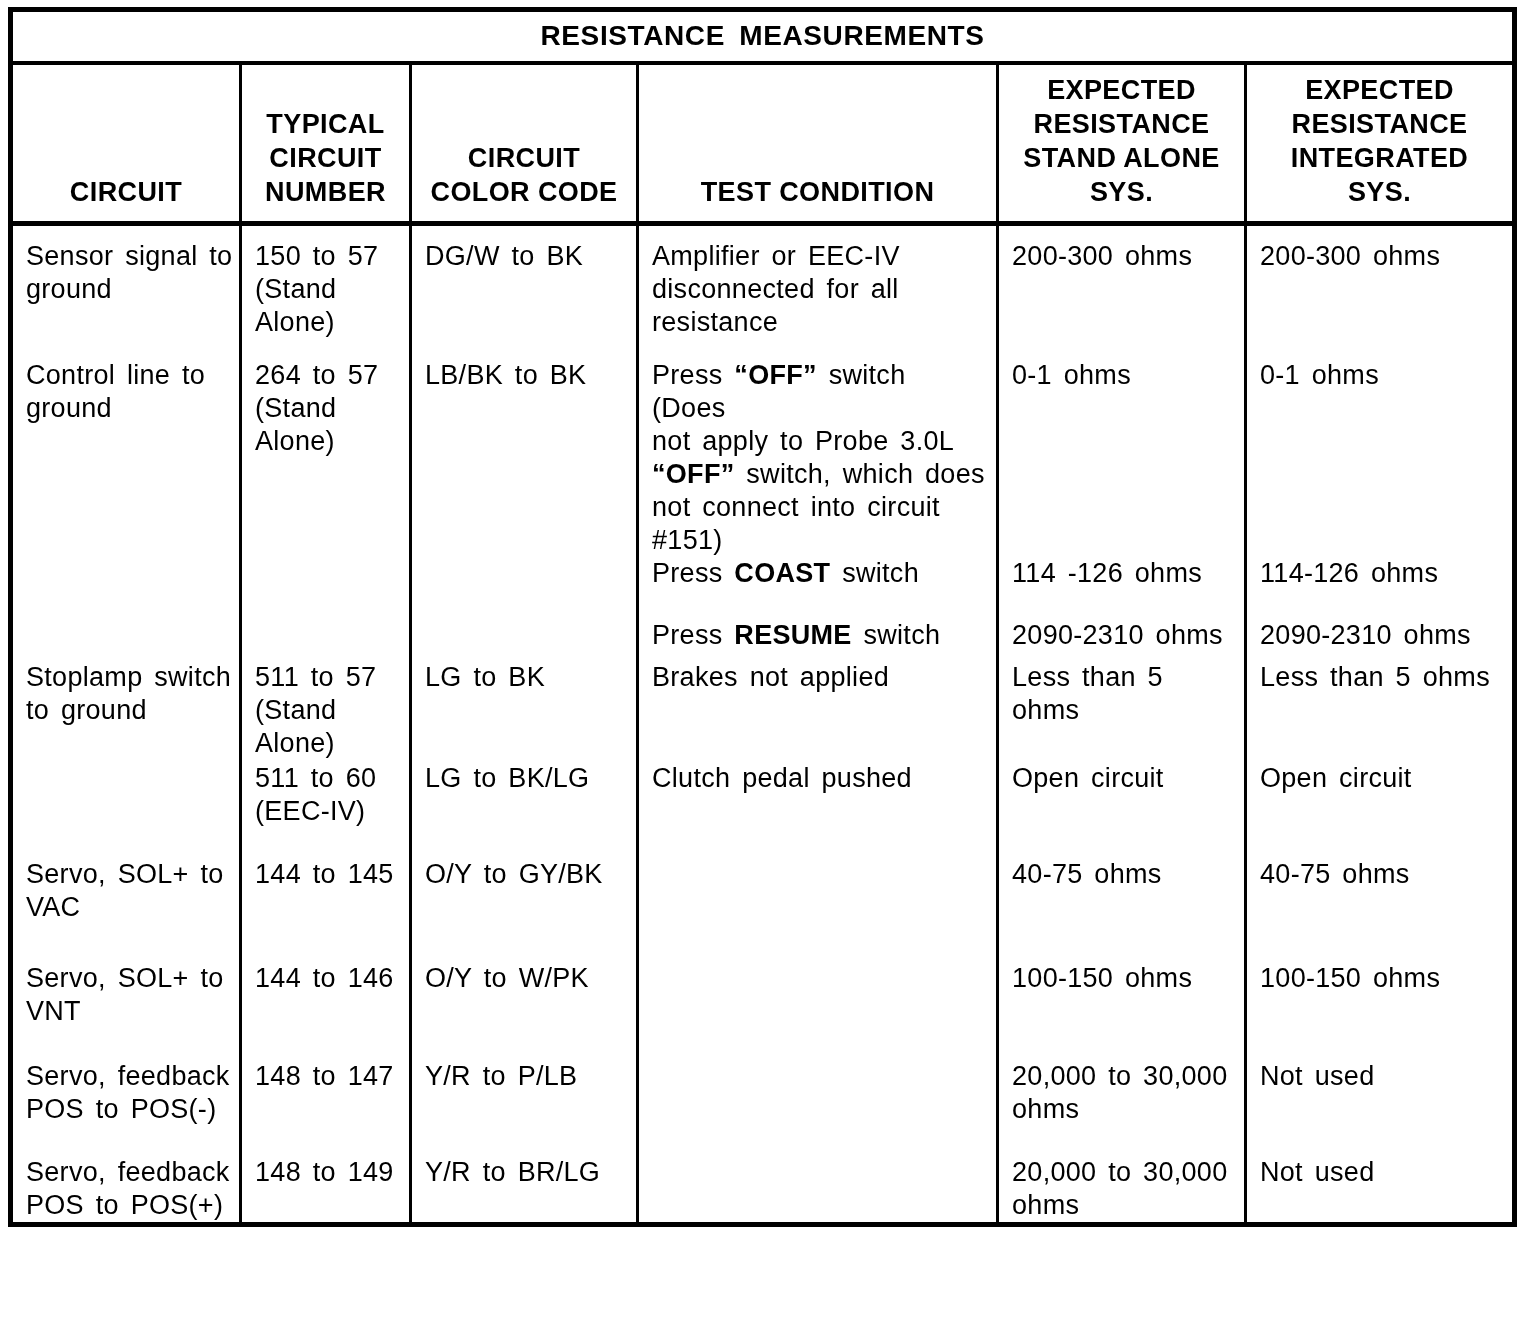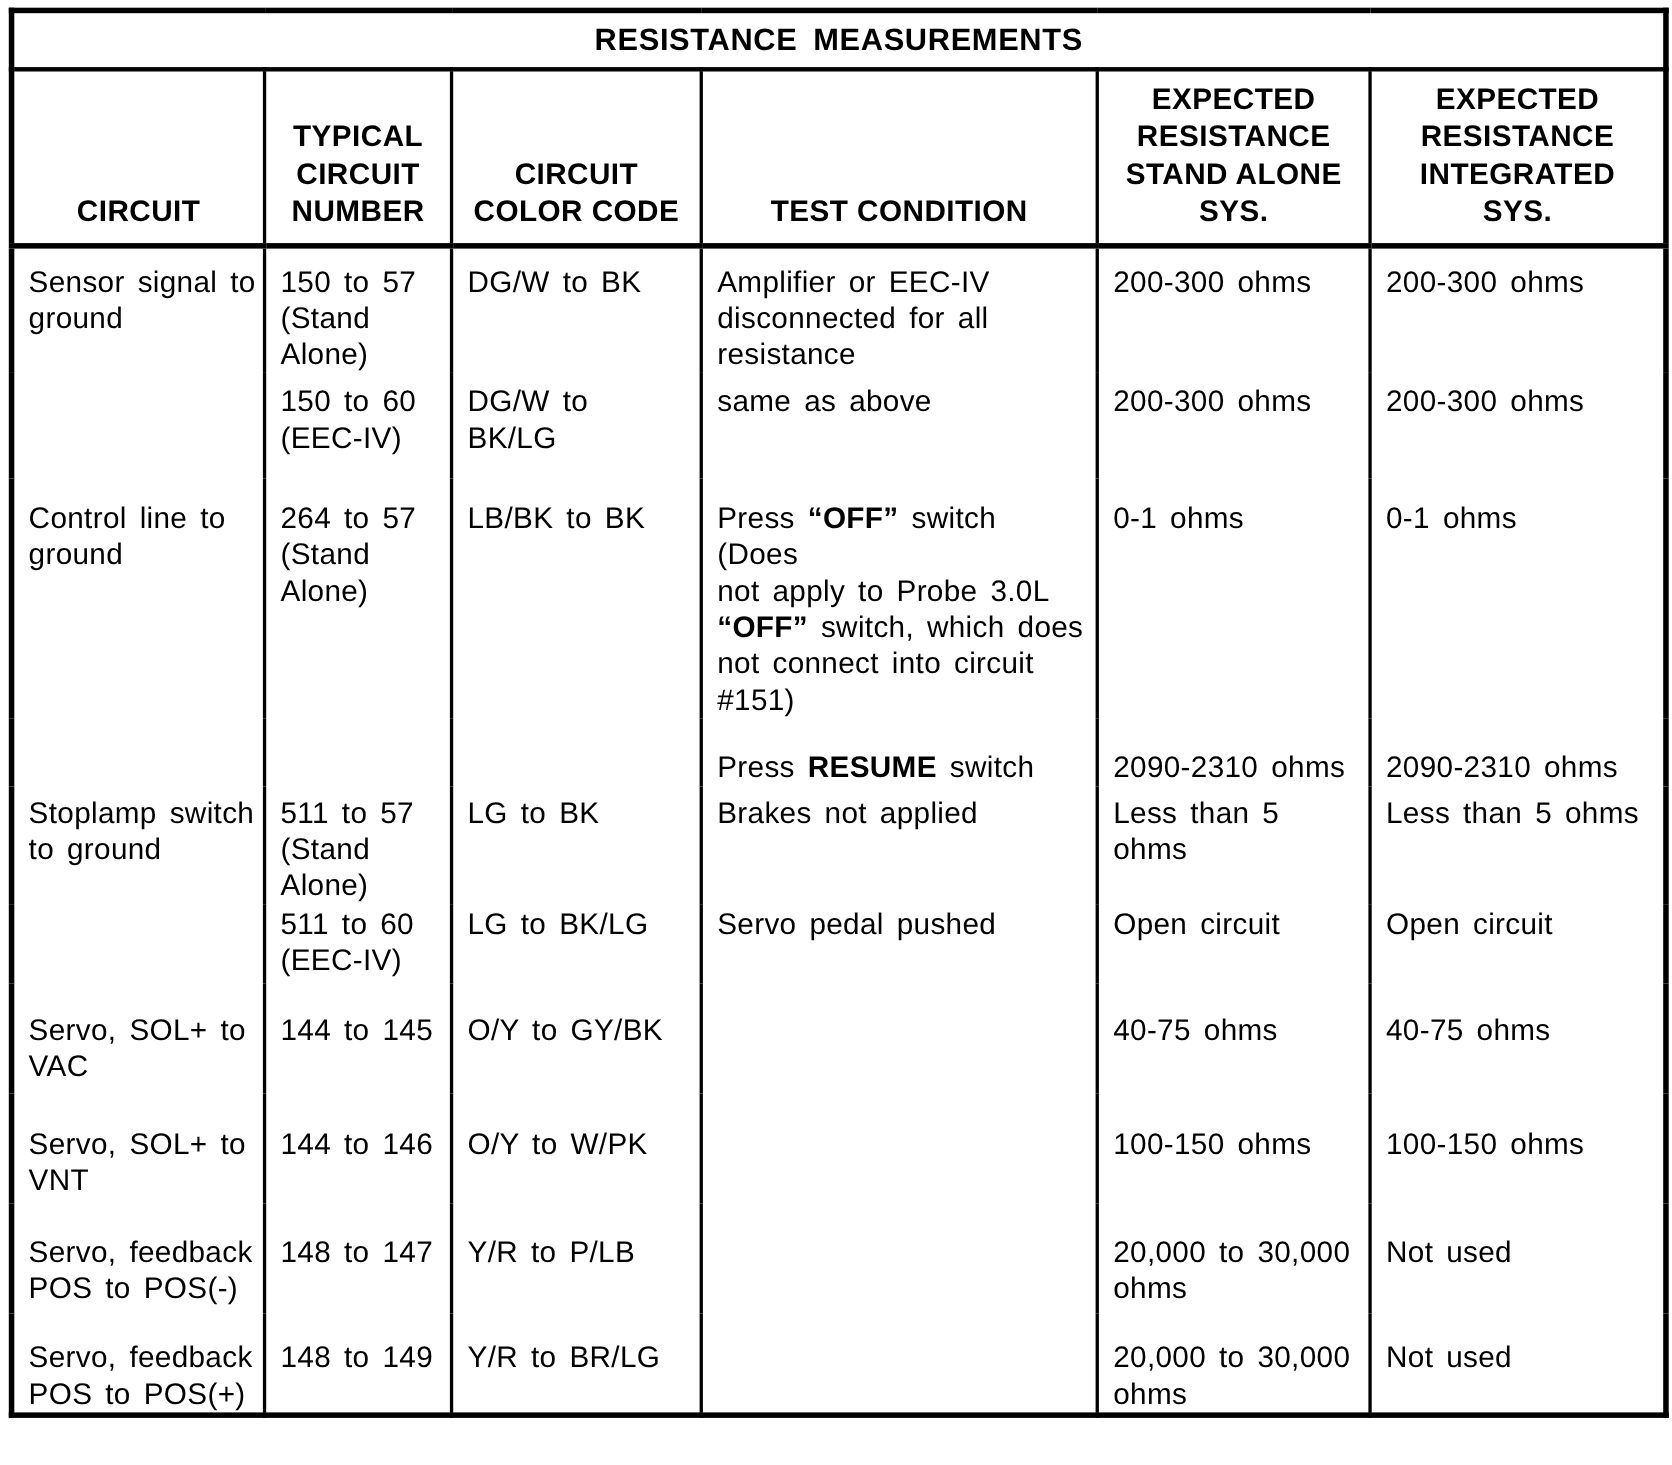--- a/index.html
+++ b/index.html
@@ -118,45 +118,43 @@
         <td>150 to 57
 (Stand
 Alone)</td>
         <td>DG/W to BK</td>
         <td>Amplifier or EEC-IV
 disconnected for all
 resistance</td>
         <td>200-300 ohms</td>
         <td>200-300 ohms</td>
       </tr>
-      <tr class="r2">
-        <td></td>
-        <td>150 to 60
-(EEC-IV)</td>
-        <td>DG/W to
-BK/LG</td>
-        <td>same as above</td>
-        <td>200-300 ohms</td>
-        <td>200-300 ohms</td>
-      </tr>
       <tr class="r3">
         <td>Control line to
 ground</td>
         <td>264 to 57
 (Stand
 Alone)</td>
         <td>LB/BK to BK</td>
         <td><span>Press </span><b>“OFF”</b><span> switch (Does
 not apply to Probe 3.0L
 </span><b>“OFF”</b><span> switch, which does
 not connect into circuit
 #151)</span></td>
         <td>0-1 ohms</td>
         <td>0-1 ohms</td>
       </tr>
+      <tr class="r4">
+        <td></td>
+        <td></td>
+        <td></td>
+        <td><span>Press </span><b>COAST</b><span> switch</span></td>
+        <td>114 -126 ohms</td>
+        <td>114-126 ohms</td>
+      </tr>
       <tr class="r6">
         <td></td>
         <td></td>
         <td></td>
         <td><span>Press </span><b>RESUME</b><span> switch</span></td>
         <td>2090-2310 ohms</td>
         <td>2090-2310 ohms</td>
       </tr>
       <tr class="r7">
         <td>Stoplamp switch
@@ -167,21 +165,21 @@
         <td>LG to BK</td>
         <td>Brakes not applied</td>
         <td>Less than 5 ohms</td>
         <td>Less than 5 ohms</td>
       </tr>
       <tr class="r8">
         <td></td>
         <td>511 to 60
 (EEC-IV)</td>
         <td>LG to BK/LG</td>
-        <td>Servo pedal pushed</td>
+        <td>Clutch pedal pushed</td>
         <td>Open circuit</td>
         <td>Open circuit</td>
       </tr>
       <tr class="r9">
         <td>Servo, SOL+ to
 VAC</td>
         <td>144 to 145</td>
         <td>O/Y to GY/BK</td>
         <td></td>
         <td>40-75 ohms</td>

